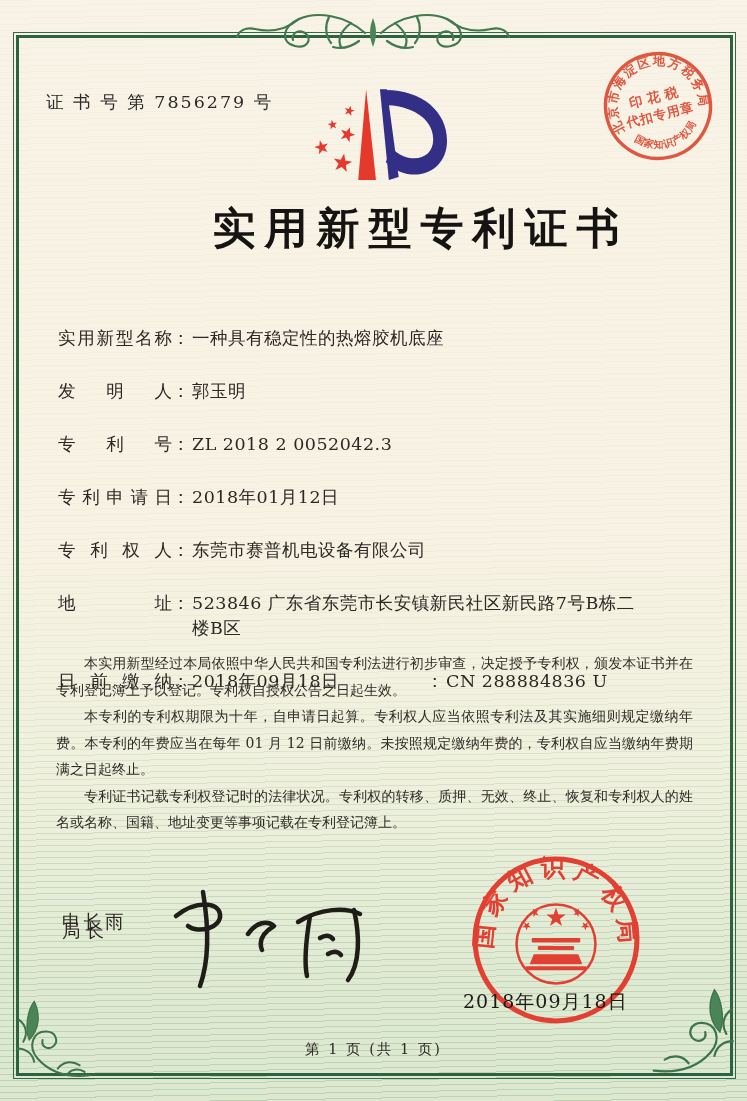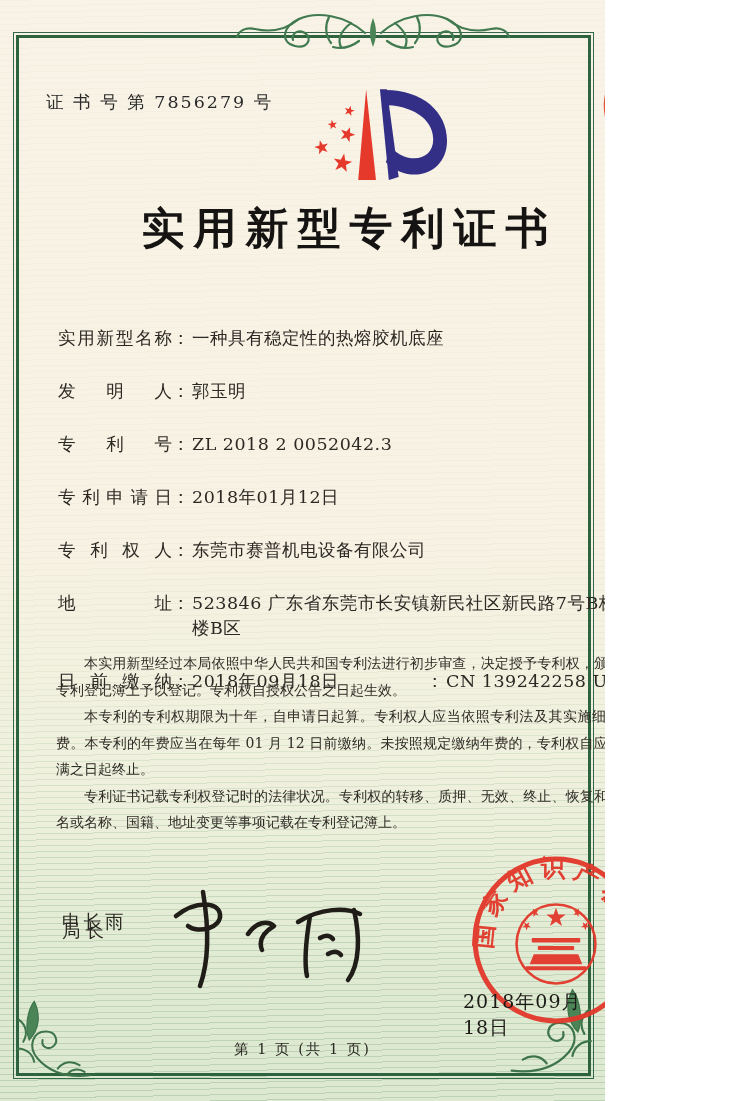--- a/index.html
+++ b/index.html
@@ -1,17 +1,17 @@
 <!DOCTYPE html>
 <html><head>
 <meta charset="utf-8">
 <style>
   html,body{margin:0;padding:0;}
   body{font-family:"DejaVu Serif","Liberation Serif",serif;}
-  .page{position:relative;width:605px;height:1101px;overflow:hidden;
+  .page{position:relative;width:747px;height:1101px;overflow:hidden;
     background:linear-gradient(180deg,#f8f3e6 0%,#f7f2e3 50%,#eef0dd 72%,#e0ead3 88%,#dce8cf 100%);
     color:#2c2924;}
   .waves{position:absolute;inset:0;pointer-events:none;
     background:repeating-linear-gradient(179deg, rgba(110,160,110,0.30) 0 1px, transparent 1px 6px);
     -webkit-mask-image:linear-gradient(to bottom, rgba(0,0,0,0.10) 0 40%, rgba(0,0,0,0.25) 60%, rgba(0,0,0,0.85) 80%, #000 100%);
     mask-image:linear-gradient(to bottom, rgba(0,0,0,0.10) 0 40%, rgba(0,0,0,0.25) 60%, rgba(0,0,0,0.85) 80%, #000 100%);}
   .frame-outer{position:absolute;left:13px;right:11px;top:32px;bottom:22px;border:1.5px solid #33664a;}
   .frame-inner{position:absolute;inset:2px;border:3px solid #2e6340;}
   .cert-number{position:absolute;left:46px;top:90px;font-size:17.5px;letter-spacing:2px;color:#2b2b2b;}
   .logo{position:absolute;left:302px;top:84px;width:148px;height:114px;}
@@ -151,21 +151,21 @@
       <span class="flabel">地址</span>
       <span class="fcolon">：</span>
       <span class="fvalue">523846 广东省东莞市长安镇新民社区新民路7号B栋二楼B区</span>
     </div>
     <div class="frow grant">
       <span class="flabel">日前缴纳</span>
       <span class="fcolon">：</span>
       <span class="fvalue">2018年09月18日</span>
       <span class="grant-right">
         <span class="fcolon">：</span>
-        <span class="fvalue">CN 139242258 U</span>
+        <span class="fvalue">CN 288884836 U</span>
       </span>
     </div>
   </div>
 
   <div class="paras">
     <p>本实用新型经过本局依照中华人民共和国专利法进行初步审查，决定授予专利权，颁发本证书并在专利登记簿上予以登记。专利权自授权公告之日起生效。</p>
     <p>本专利的专利权期限为十年，自申请日起算。专利权人应当依照专利法及其实施细则规定缴纳年费。本专利的年费应当在每年 01 月 12 日前缴纳。未按照规定缴纳年费的，专利权自应当缴纳年费期满之日起终止。</p>
     <p>专利证书记载专利权登记时的法律状况。专利权的转移、质押、无效、终止、恢复和专利权人的姓名或名称、国籍、地址变更等事项记载在专利登记簿上。</p>
   </div>
 

